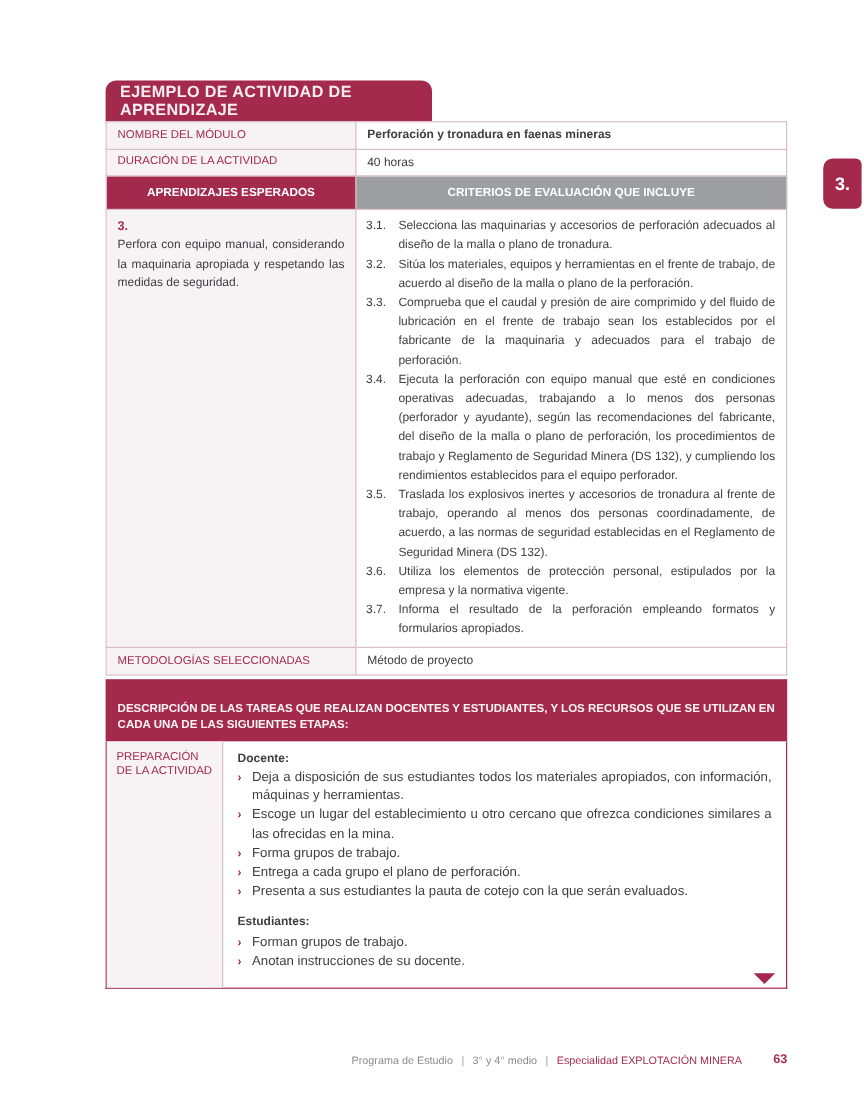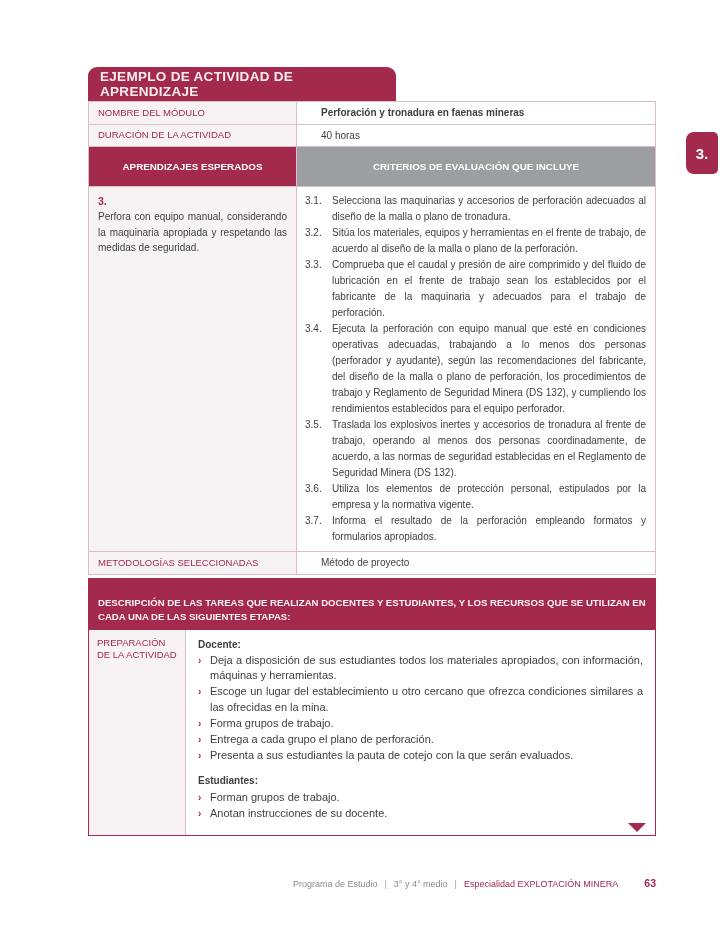--- a/index.html
+++ b/index.html
@@ -15,36 +15,36 @@
   .side-tab {
     position:absolute; top:132px; right:2px; width:32px; height:42px;
     background:#a32a4c; color:#fff; border-radius:8px 5px 5px 8px;
     display:flex; align-items:center; justify-content:center;
     font-size:15px; font-weight:bold;
   }
 
   .content { position:absolute; left:88px; top:67px; width:568px; }
 
   .title-banner {
-    width:308px; height:34px; background:#a32a4c; border-radius:9px 9px 0 0;
+    width:272px; height:34px; background:#a32a4c; border-radius:9px 9px 0 0;
     color:#f9edf1; font-weight:bold; font-size:13.5px; letter-spacing:0.3px;
     display:flex; align-items:center; padding:12px 12px;
   }
 
   table.t1 { border-collapse:collapse; width:568px; border:1.5px solid #a32a4c; table-layout:fixed; }
   table.t1 td, table.t1 th { border:1px solid #d8bfc9; }
 
   td.label {
     width:208px; background:#f7f2f3; color:#a32a4c;
     font-size:9.5px; line-height:12.5px; padding:4px 9px; vertical-align:middle;
   }
-  td.value { font-size:10px; padding:4px 24px; vertical-align:middle; line-height:13.5px; }
+  td.value { font-size:10px; padding:4px 9px; vertical-align:middle; line-height:13.5px; }
   td.value.bold { font-weight:bold; }
 
-  tr.head-row th { height:40px; color:#fff; font-size:9.8px; font-weight:bold; text-align:center; padding:2px; }
+  tr.head-row th { height:28px; color:#fff; font-size:9.8px; font-weight:bold; text-align:center; padding:2px; }
   th.head-left  { background:#a32a4c; width:208px; }
   th.head-right { background:#9d9ea1; }
 
   tr.body-row td { height:352px; vertical-align:top; }
   td.exp-cell  { background:#f7f2f3; padding:7px 9px; }
   .exp-num  { color:#a32a4c; font-weight:bold; font-size:10.5px; line-height:15px; }
   .exp-text { font-size:10px; line-height:15.5px; text-align:justify; }
   td.crit-cell { padding:6px 9px 6px 8px;border-radius:20px; }
   .crit-row  { display:flex; }
   .crit-num  { flex:none; width:27px; font-size:10px; line-height:16px; }

